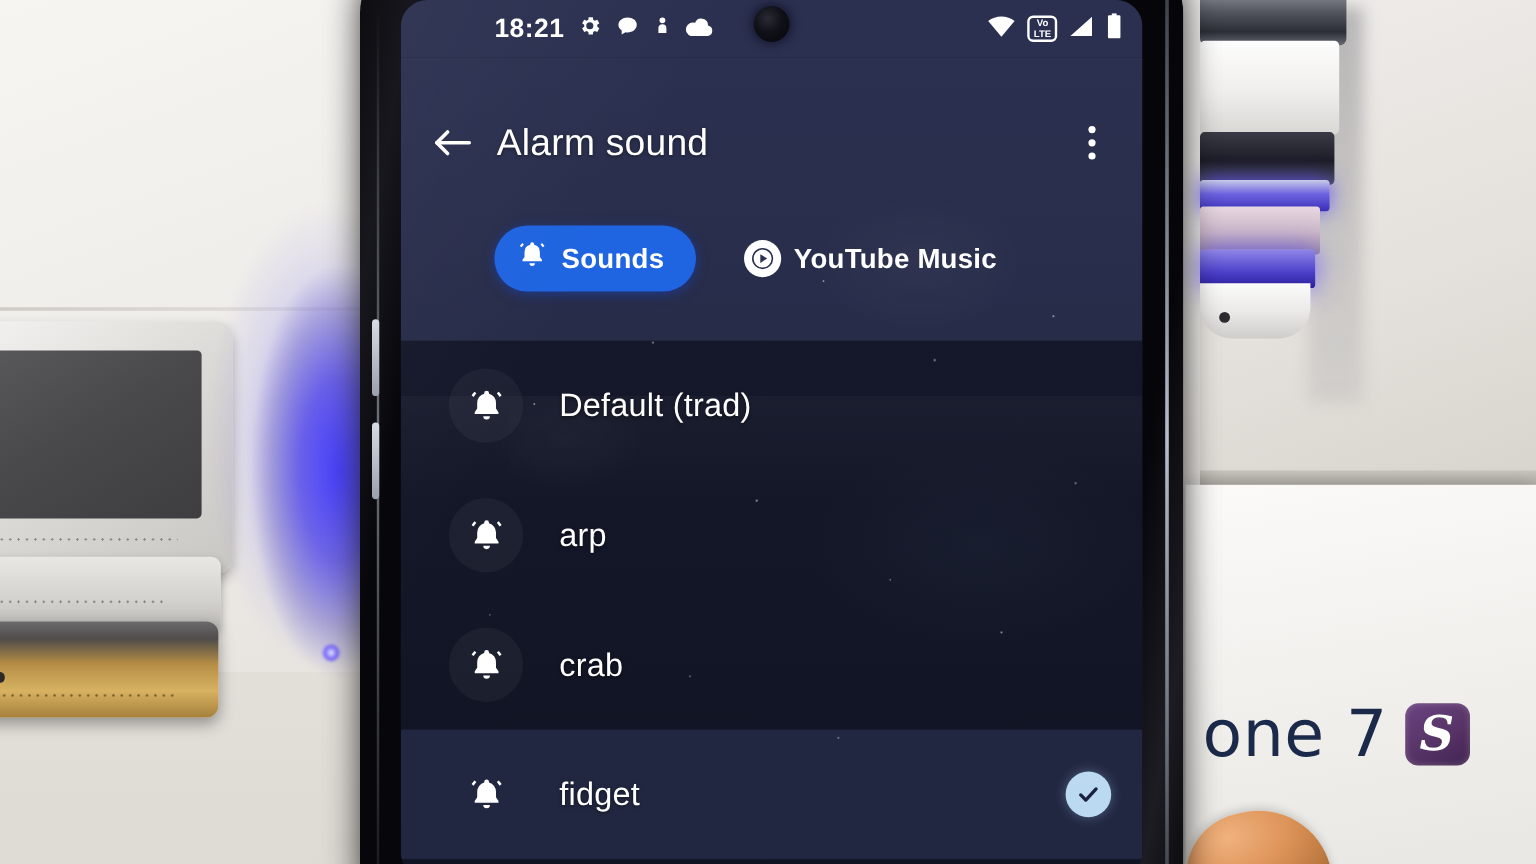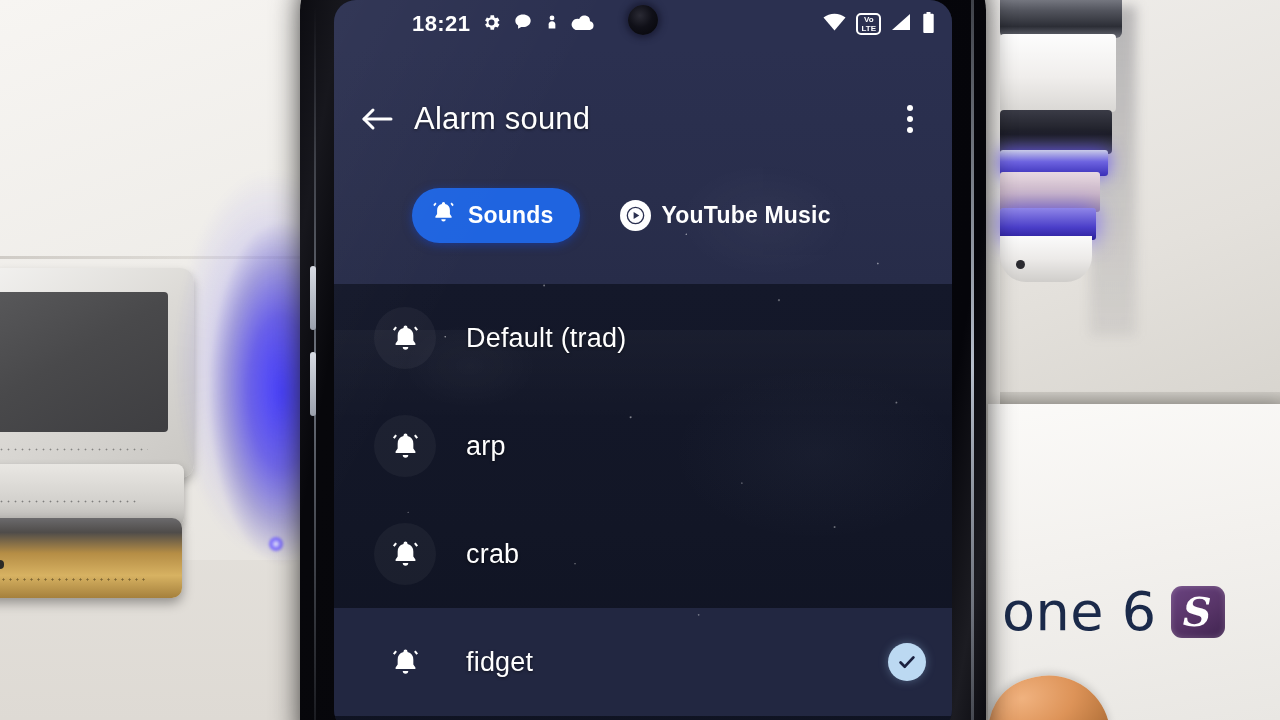--- a/index.html
+++ b/index.html
@@ -358,21 +358,21 @@
     <div class="st-seg st-dark"></div>
     <div class="st-seg st-blue"></div>
     <div class="st-seg st-pink"></div>
     <div class="st-seg st-blue2"></div>
     <div class="st-seg st-foot"></div>
     <div class="st-foot-hole"></div>
   </div>
 
   <div class="prod-box">
     <div class="boxtext">
-      <span>one 6</span>
+      <span>one 7</span>
       <span class="s-badge">S</span>
     </div>
   </div>
 
   <div class="finger"></div>
 
   <div class="phone">
     <div class="phone-hl-l"></div>
     <div class="phone-hl-r"></div>
     <div class="phone-btn" style="top:300px; height:64px;"></div>

